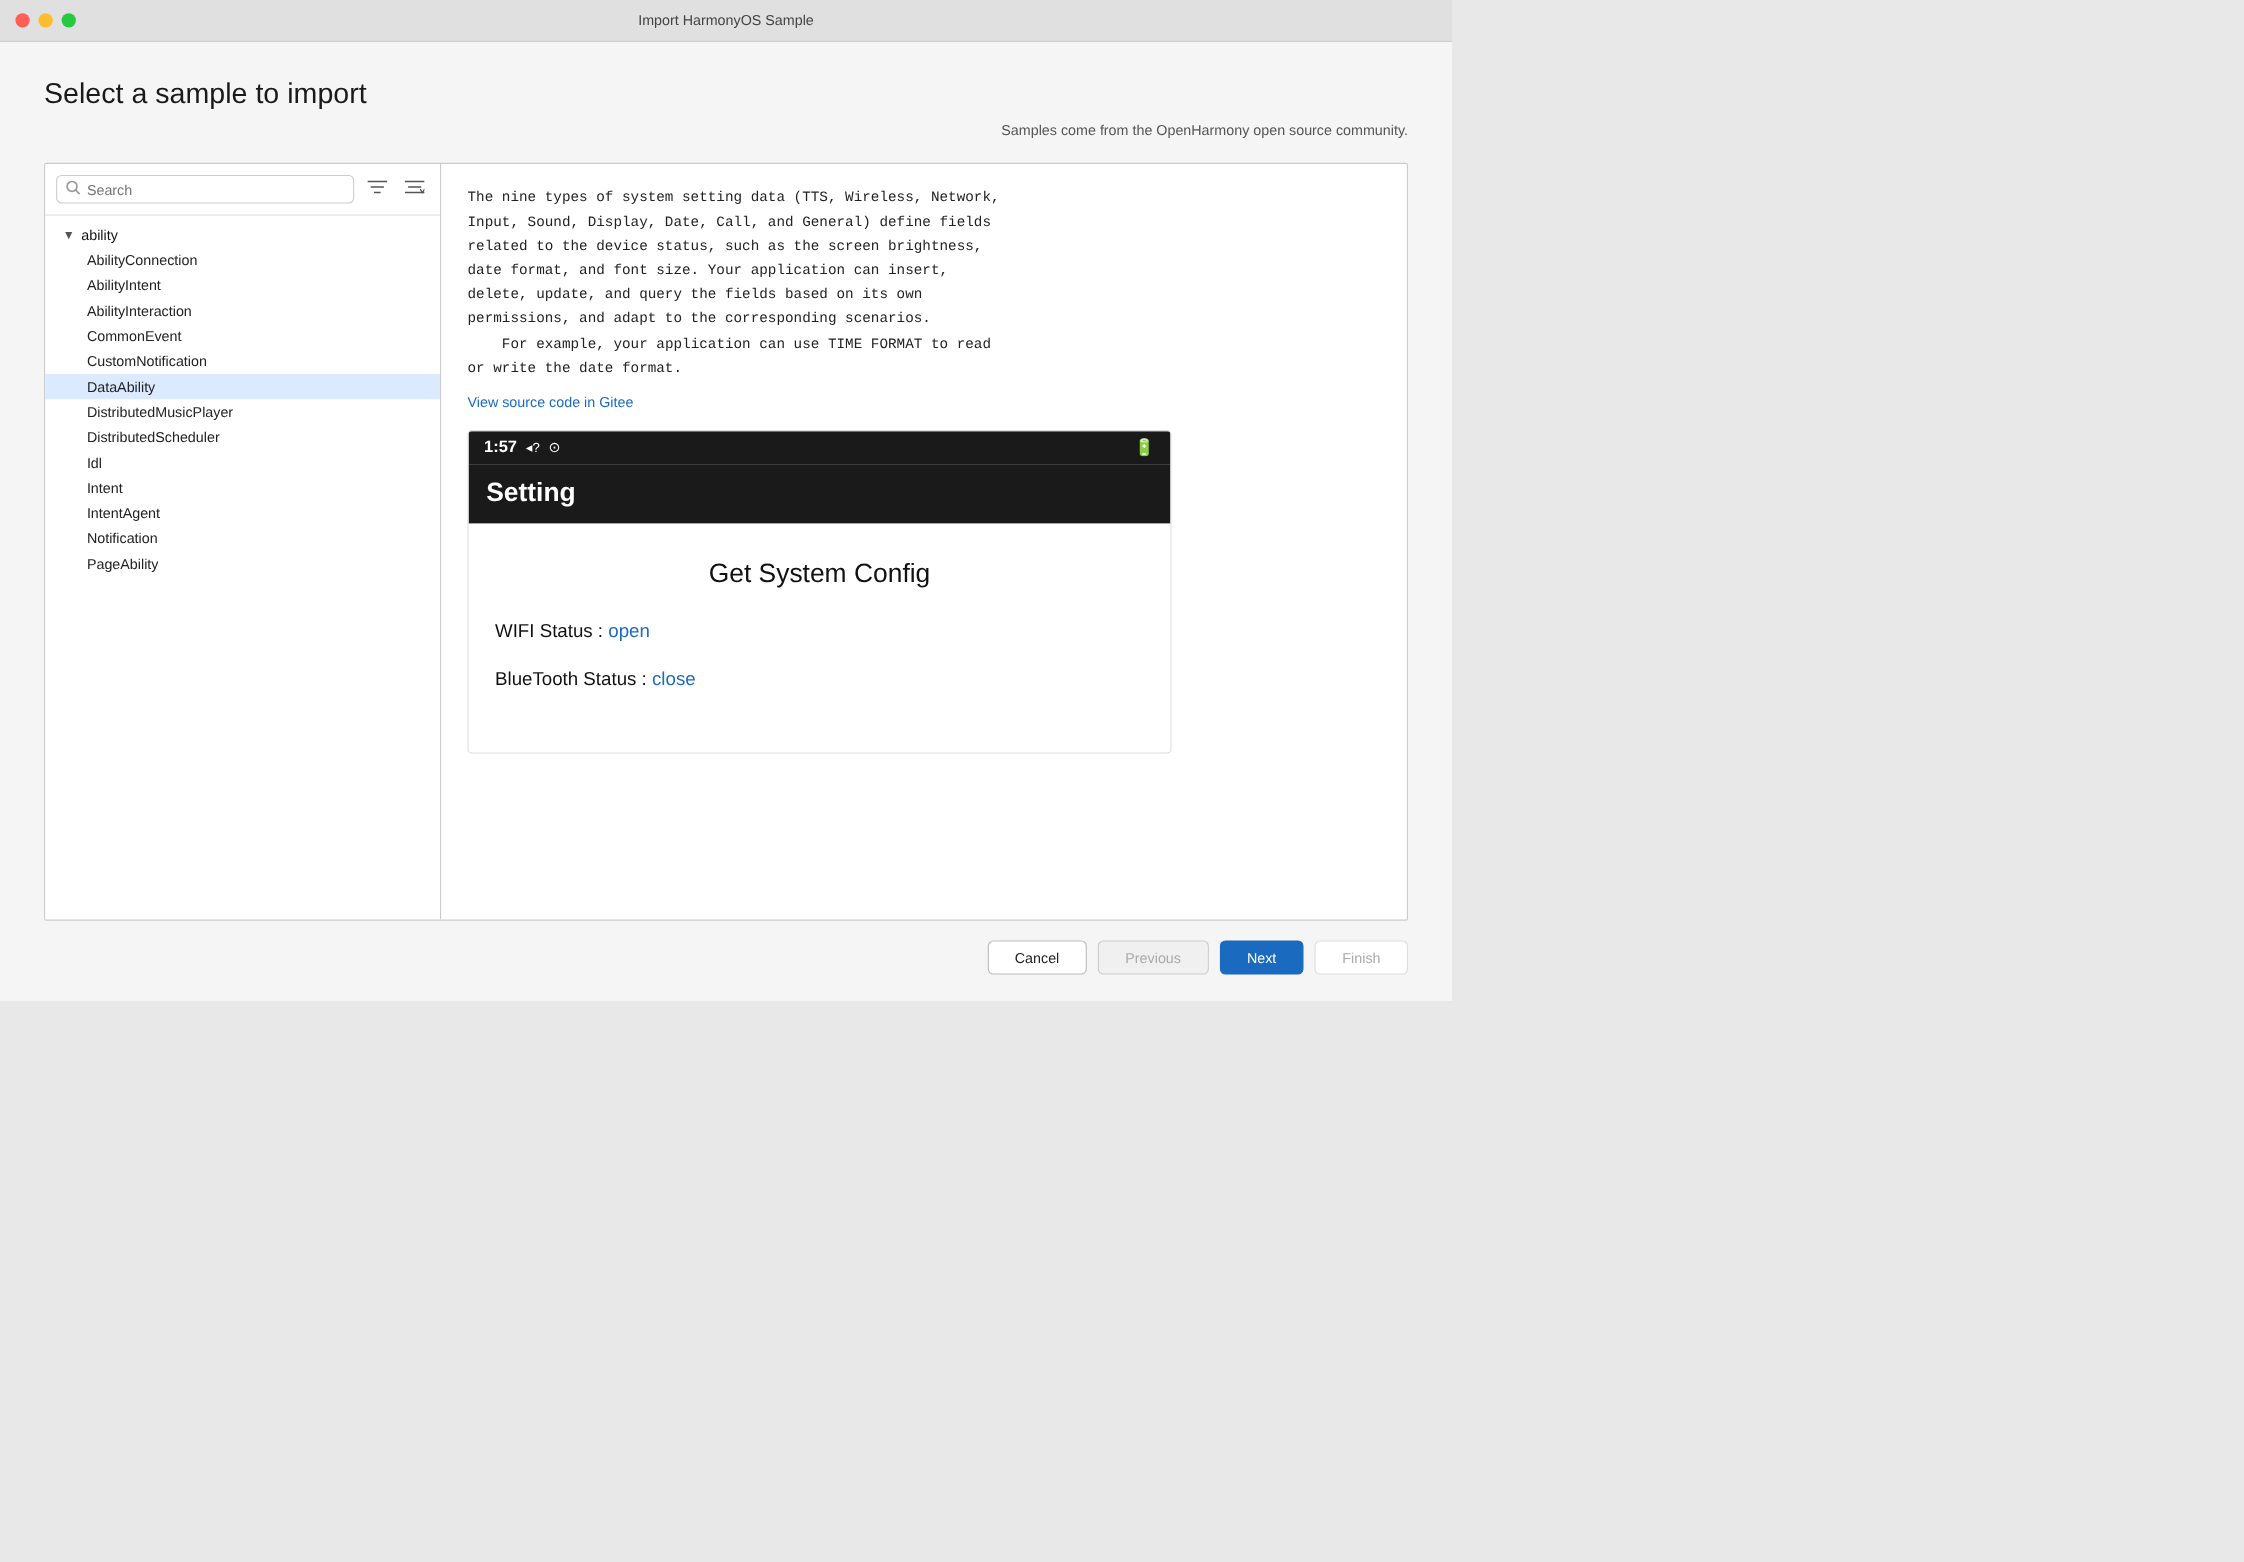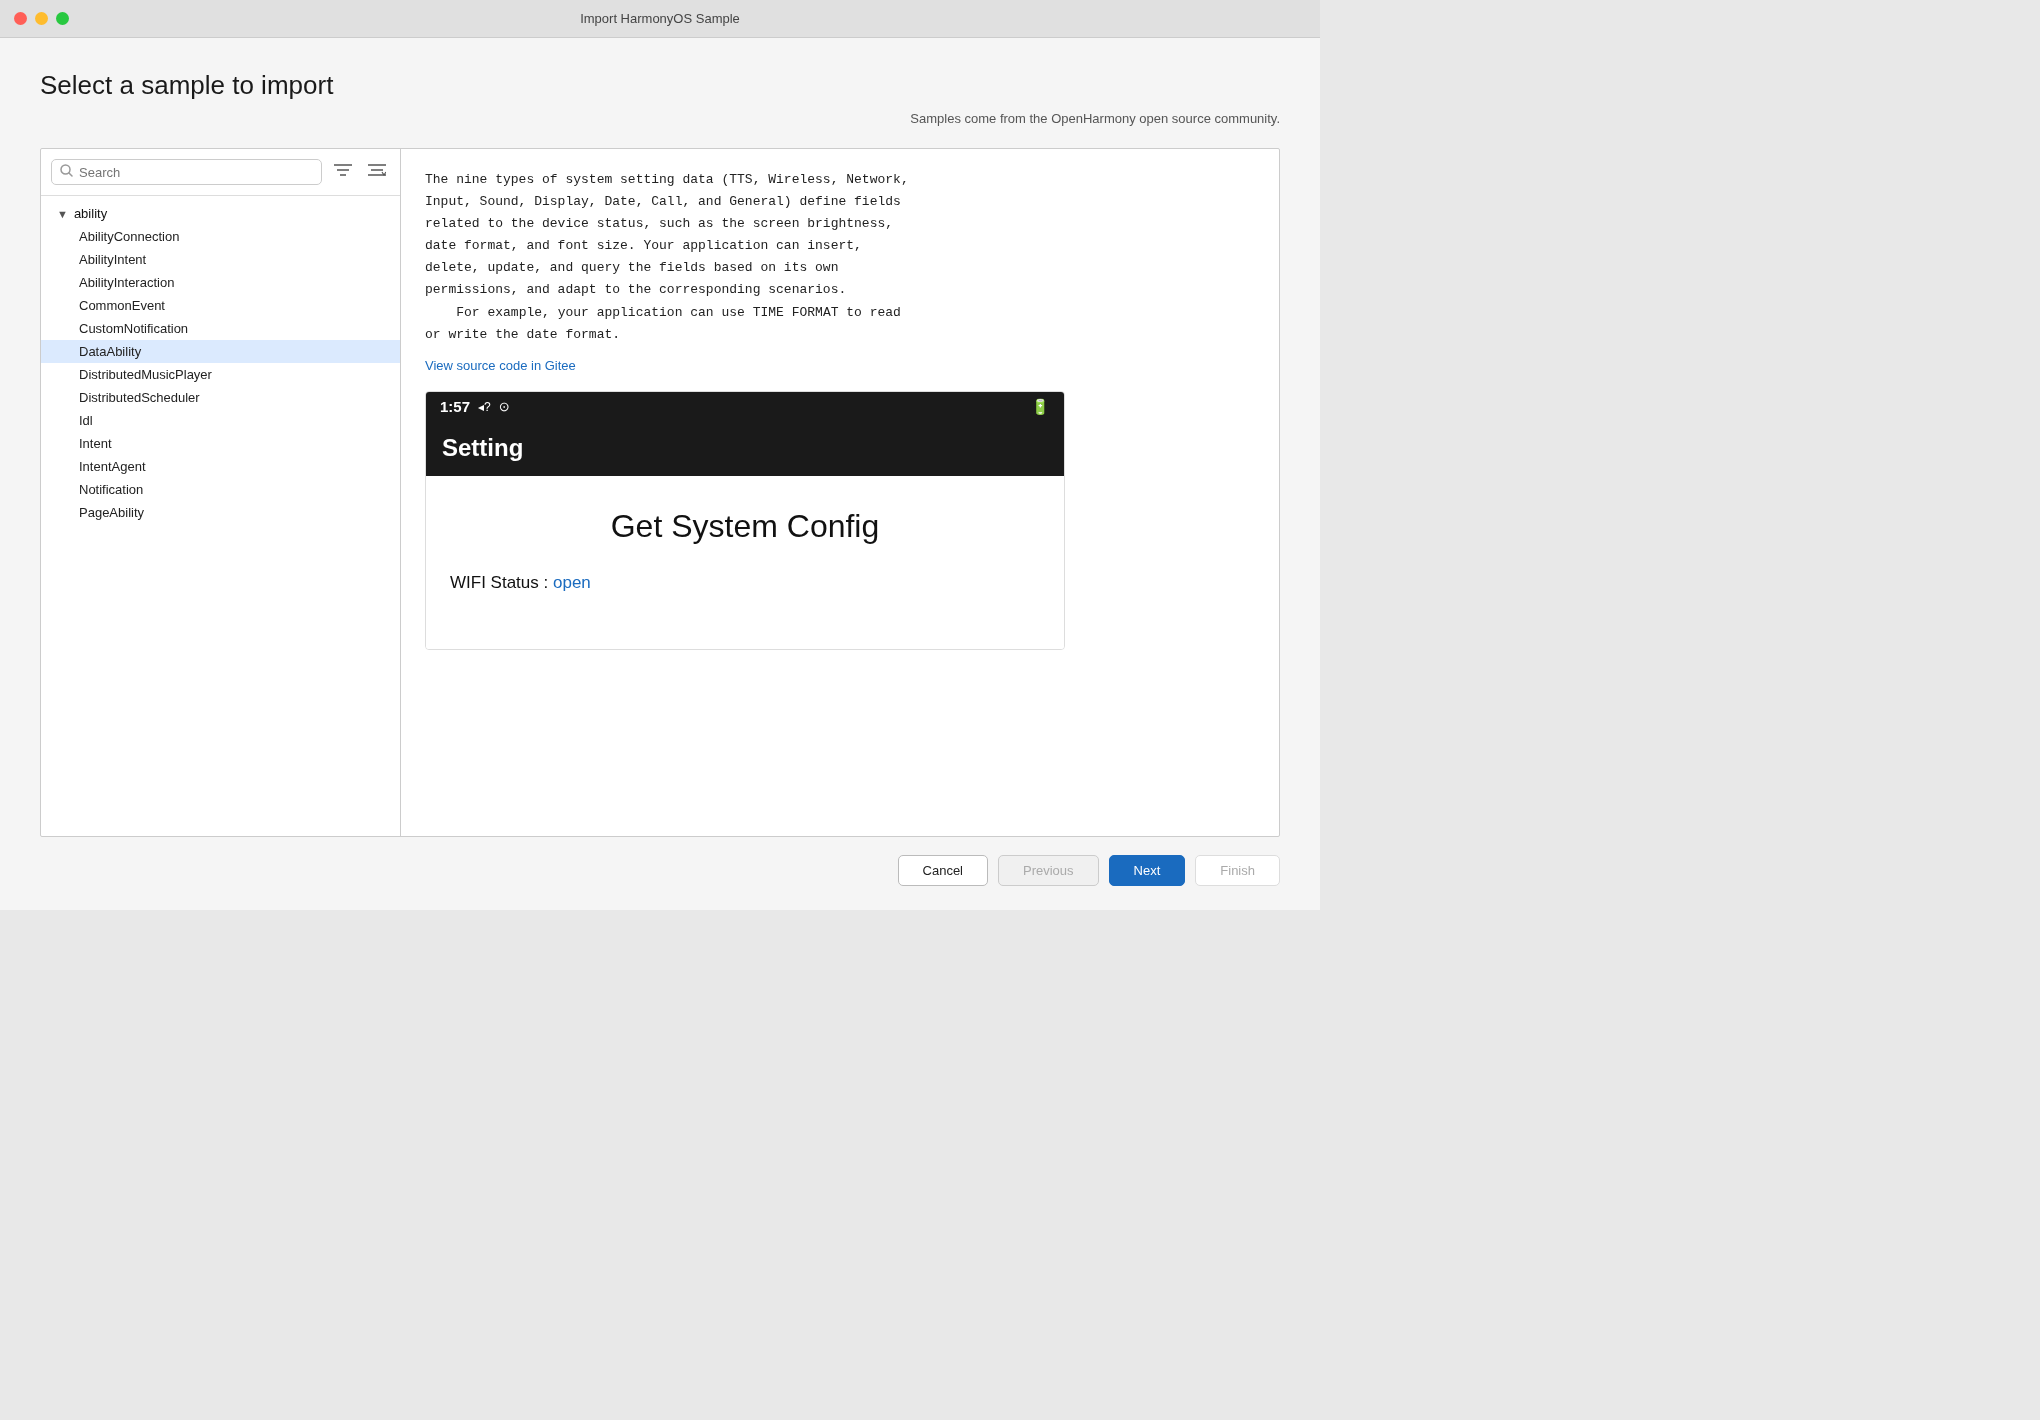--- a/index.html
+++ b/index.html
@@ -230,21 +230,21 @@
       font-weight: 700;
       color: white;
     }
 
     .phone-body {
       background: white;
       padding: 32px 24px;
     }
 
     .phone-main-title {
-      font-size: 32px;
+      font-size: 24px;
       font-weight: 400;
       color: #111;
       text-align: center;
       margin-bottom: 28px;
     }
 
     .phone-stat-row {
       font-size: 17px;
       color: #111;
       margin-bottom: 24px;
@@ -391,20 +391,23 @@
           <div style="font-size:15px;">🔋</div>
         </div>
         <div class="phone-header">
           <div class="phone-header-title">Setting</div>
         </div>
         <div class="phone-body">
           <div class="phone-main-title">Get System Config</div>
           <div class="phone-stat-row">
             <span>WIFI Status : </span><span class="phone-stat-value">open</span>
           </div>
+          <div class="phone-stat-row">
+            <span>BlueTooth Status : </span><span class="phone-stat-value">close</span>
+          </div>
         </div>
       </div>
     </div>
   </div>
 
   <div class="bottom-bar">
     <button class="btn btn-cancel">Cancel</button>
     <button class="btn btn-previous">Previous</button>
     <button class="btn btn-next">Next</button>
     <button class="btn btn-finish">Finish</button>

